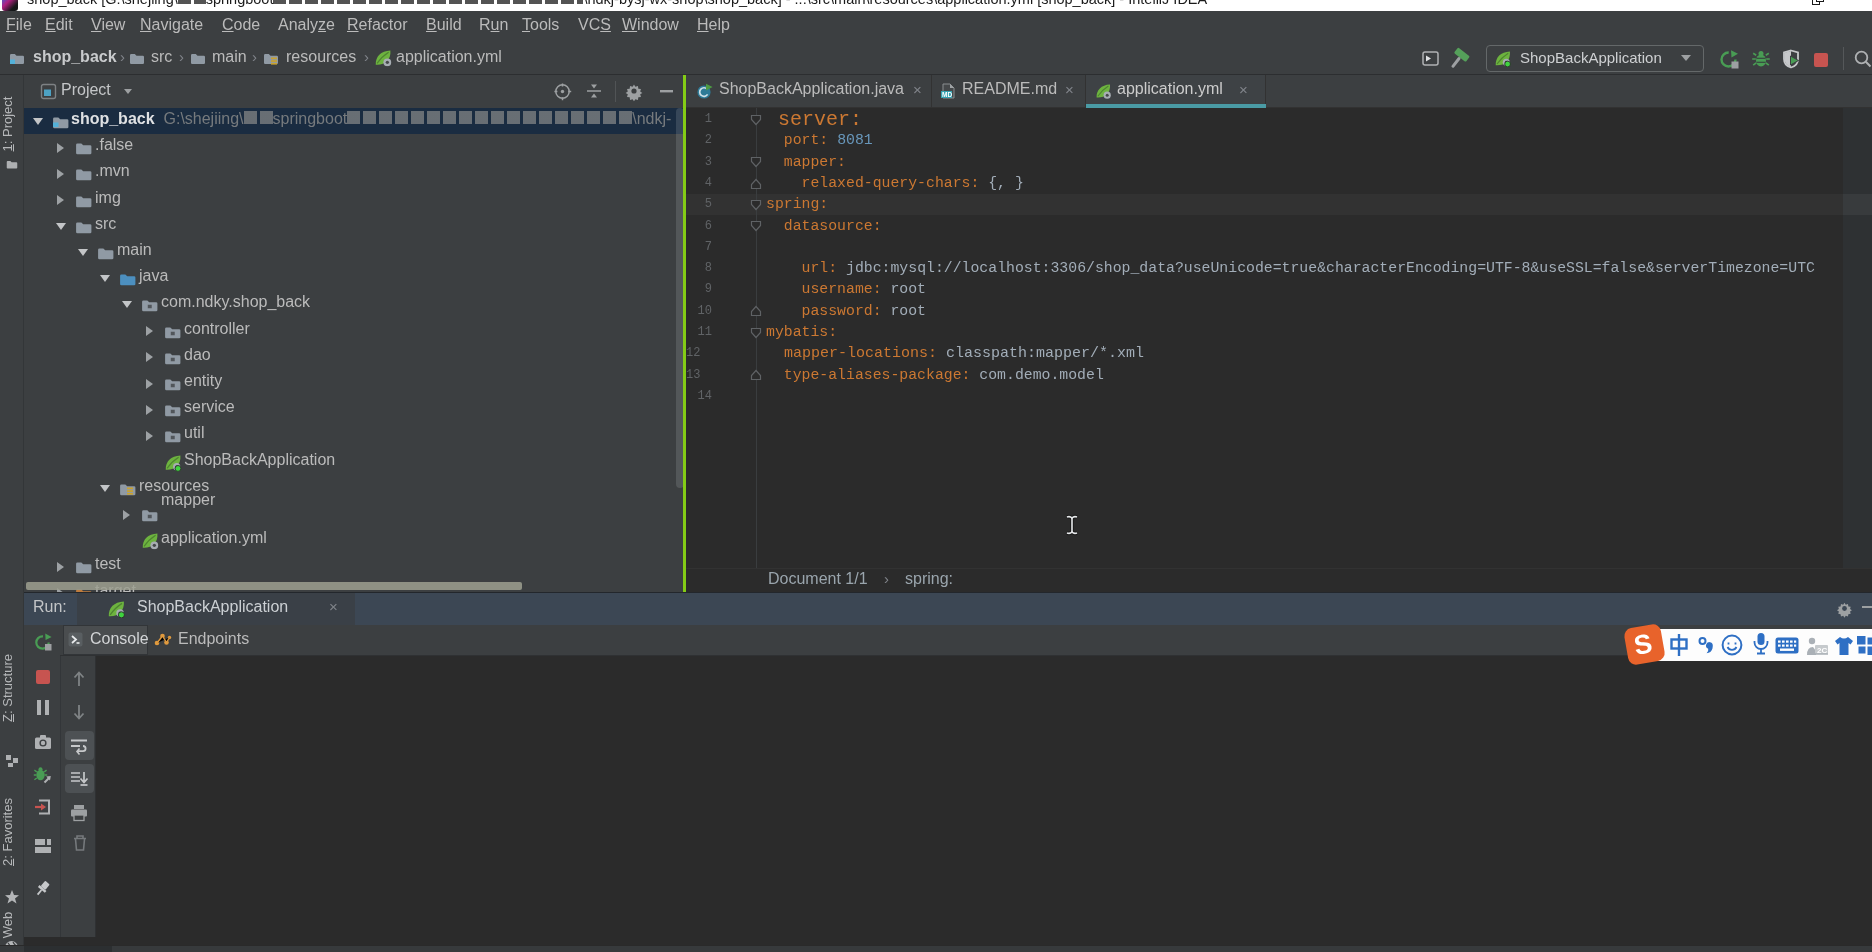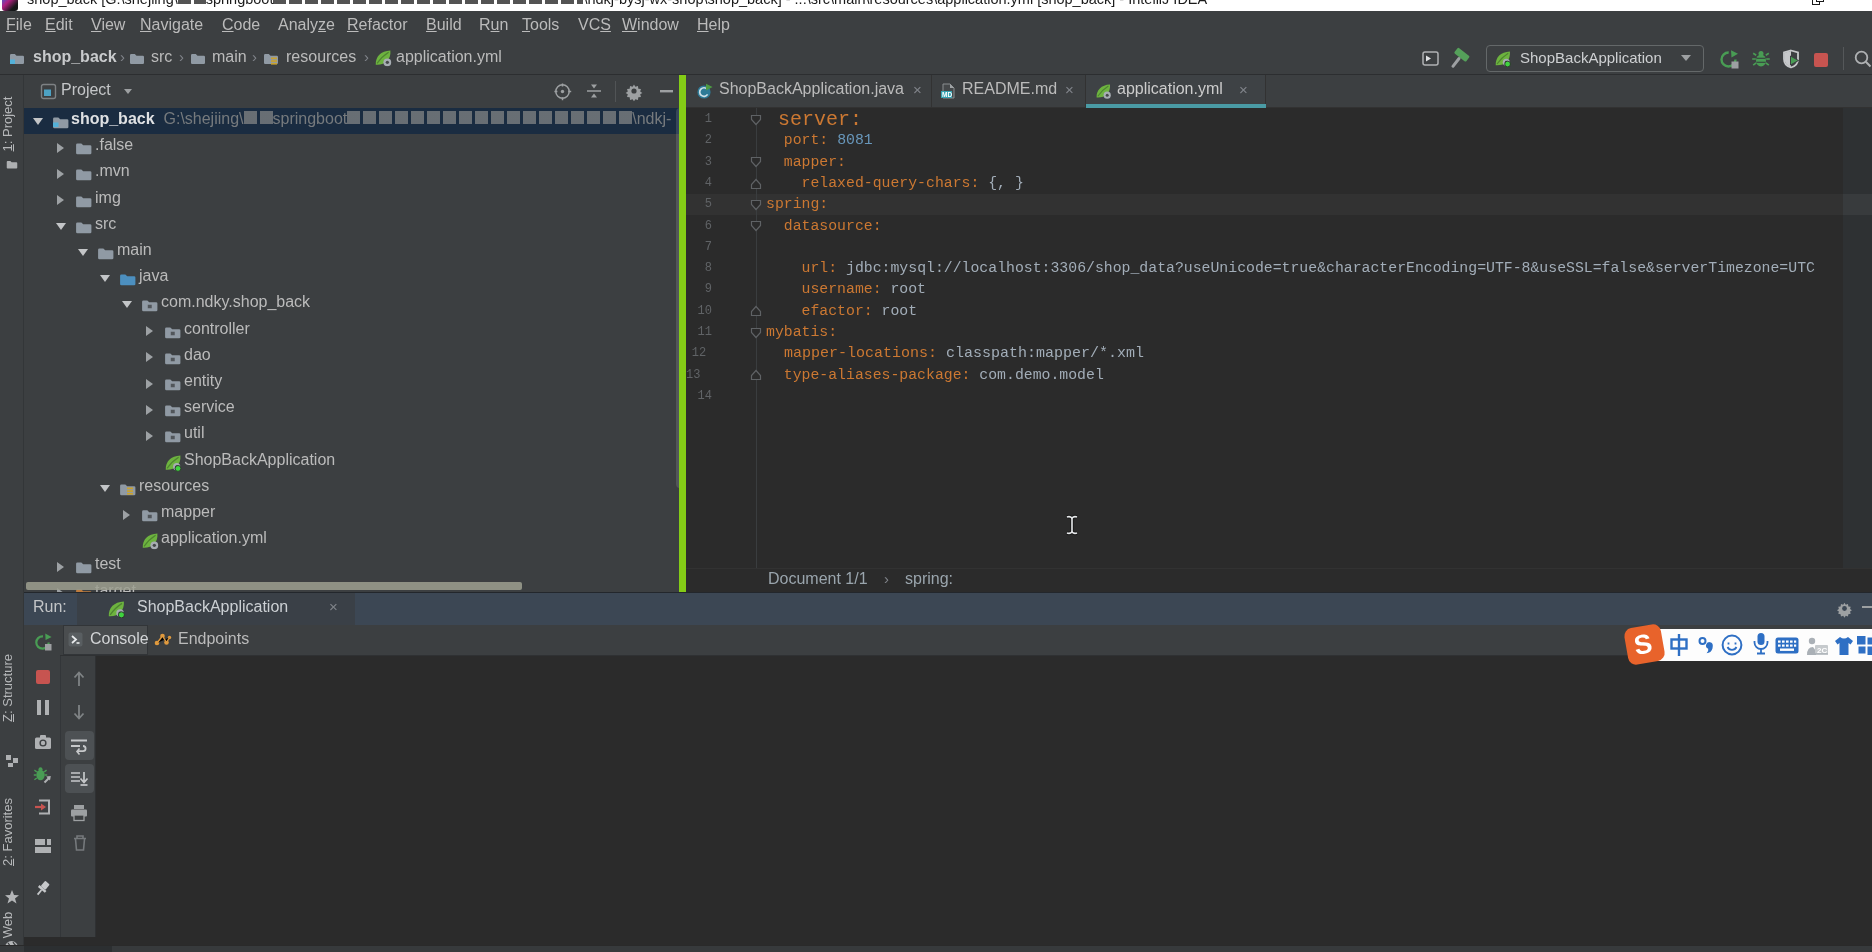--- a/index.html
+++ b/index.html
@@ -147,21 +147,21 @@
 <div class="abs" style="left:-33px;top:820px;width:90px;height:24px;transform:rotate(-90deg);color:#b6b8ba;font-size:13px;text-align:center"><u>2</u>: Favorites</div>
 <svg width="16" height="16" style="left:4px;top:889px">
     <path d="M8 1 L10 6 L15 6.2 L11 9.5 L12.5 14.5 L8 11.5 L3.5 14.5 L5 9.5 L1 6.2 L6 6 Z" fill="#b4b6b8"></path>
   </svg>
 <div class="abs" style="left:-10px;top:913px;width:44px;height:24px;transform:rotate(-90deg);color:#b6b8ba;font-size:13px;text-align:center">Web</div>
 <svg width="15" height="15" style="left:4px;top:940px">
     <circle cx="7.5" cy="7.5" r="6.5" fill="#b4b6b8"></circle>
     <path d="M4 3 q3 3 1 6 q-2 2 1 5 M9 2 q2 4 5 4 M8 14 q1-3 5-4" stroke="#3c3f41" stroke-width="1.2" fill="none"></path>
   </svg>
 
-<div id="proj" class="abs" style="left:24px;top:75px;width:662px;height:517px;background:#3c3f41;border-right:7px solid #84cc16;overflow:hidden">
+<div id="proj" class="abs" style="left:24px;top:75px;width:662px;height:517px;background:#3c3f41;border-right:3px solid #84cc16;overflow:hidden">
 
  <svg width="15" height="15" style="left:17px;top:9px">
       <rect x="0.5" y="0.5" width="14" height="14" rx="2" fill="none" stroke="#7d8184" stroke-width="1.4"></rect>
       <rect x="3" y="5.5" width="7" height="6.5" fill="#4da2c4"></rect>
     </svg>
  <div class="abs t" style="left:37px;top:6px;color:#c4c6c8">Project</div>
  <div class="ad" style="left:100px;top:14px;border-top-width:5px;border-left-width:4px;border-right-width:4px;border-top-color:#9da0a2"></div>
  <svg width="17" height="17" style="left:530px;top:8px">
       <circle cx="8.5" cy="8.5" r="6.7" fill="none" stroke="#9da0a2" stroke-width="1.5"></circle>
       <circle cx="8.5" cy="8.5" r="1.7" fill="#9da0a2"></circle>
@@ -255,21 +255,21 @@
       <use href="#fold"></use>
       <rect x="8" y="7.5" width="6" height="1.7" fill="#c9a22f"></rect>
       <rect x="8" y="10.2" width="6" height="1.7" fill="#c9a22f"></rect>
       <rect x="8" y="12.9" width="6" height="1.7" fill="#c9a22f"></rect>
     </svg>
  <div class="abs t" style="left:115px;top:401.8px">resources</div>
  <div class="ar" style="left:99px;top:434.5px"></div>
  <svg width="17.5" height="17.5" style="left:117px;top:431.0px;color:#909aa4">
       <use href="#pkg"></use>
     </svg>
- <div class="abs t" style="left:137px;top:428.0px">mapper</div>
+ <div class="abs t" style="left:137px;top:416px">mapper</div>
  <svg width="17.5" height="17.5" style="left:117px;top:457.2px">
       <use href="#leafg"></use>
     </svg>
  <div class="abs t" style="left:137px;top:454.2px">application.yml</div>
  <div class="ar" style="left:33px;top:486.9px"></div>
  <svg width="17.5" height="17.5" style="left:51px;top:483.4px;color:#909aa4">
       <use href="#fold"></use>
     </svg>
  <div class="abs t" style="left:71px;top:480.4px">test</div>
  <div class="ar" style="left:33px;top:513.1px"></div>
@@ -322,24 +322,24 @@
  <div class="abs mono" style="left:0;top:119.2px;width:26px;height:21.3px;line-height:21.3px;text-align:right;font-size:12px;color:#606366">5</div>
  <div class="abs mono" style="left:80px;top:119.2px;height:21.3px;line-height:21.3px;font-size:14.82px"><span style="color:#cc7832">spring:</span></div>
  <div class="abs mono" style="left:0;top:140.5px;width:26px;height:21.3px;line-height:21.3px;text-align:right;font-size:12px;color:#606366">6</div>
  <div class="abs mono" style="left:80px;top:140.5px;height:21.3px;line-height:21.3px;font-size:14.82px"><span style="color:#cc7832">  datasource:</span></div>
  <div class="abs mono" style="left:0;top:161.8px;width:26px;height:21.3px;line-height:21.3px;text-align:right;font-size:12px;color:#606366">7</div>
  <div class="abs mono" style="left:0;top:183.1px;width:26px;height:21.3px;line-height:21.3px;text-align:right;font-size:12px;color:#606366">8</div>
  <div class="abs mono" style="left:80px;top:183.1px;height:21.3px;line-height:21.3px;font-size:14.82px"><span style="color:#cc7832">    url:</span><span style="color:#a2adb8"> jdbc:mysql://localhost:3306/shop_data?useUnicode=true&amp;characterEncoding=UTF-8&amp;useSSL=false&amp;serverTimezone=UTC</span></div>
  <div class="abs mono" style="left:0;top:204.4px;width:26px;height:21.3px;line-height:21.3px;text-align:right;font-size:12px;color:#606366">9</div>
  <div class="abs mono" style="left:80px;top:204.4px;height:21.3px;line-height:21.3px;font-size:14.82px"><span style="color:#cc7832">    username:</span><span style="color:#a2adb8"> root</span></div>
  <div class="abs mono" style="left:0;top:225.7px;width:26px;height:21.3px;line-height:21.3px;text-align:right;font-size:12px;color:#606366">10</div>
- <div class="abs mono" style="left:80px;top:225.7px;height:21.3px;line-height:21.3px;font-size:14.82px"><span style="color:#cc7832">    efactor:</span><span style="color:#a2adb8"> root</span></div>
+ <div class="abs mono" style="left:80px;top:225.7px;height:21.3px;line-height:21.3px;font-size:14.82px"><span style="color:#cc7832">    password:</span><span style="color:#a2adb8"> root</span></div>
  <div class="abs mono" style="left:0;top:247.0px;width:26px;height:21.3px;line-height:21.3px;text-align:right;font-size:12px;color:#606366">11</div>
  <div class="abs mono" style="left:80px;top:247.0px;height:21.3px;line-height:21.3px;font-size:14.82px"><span style="color:#cc7832">mybatis:</span></div>
- <div class="abs mono" style="left:0;top:268.3px;width:26px;height:21.3px;line-height:21.3px;text-align:center;font-size:12px;color:#606366">12</div>
+ <div class="abs mono" style="left:0;top:268.3px;width:26px;height:21.3px;line-height:21.3px;text-align:left;font-size:12px;color:#606366">12</div>
  <div class="abs mono" style="left:80px;top:268.3px;height:21.3px;line-height:21.3px;font-size:15px"><span style="color:#cc7832">  mapper-locations:</span><span style="color:#a2adb8"> classpath:mapper/*.xml</span></div>
  <div class="abs mono" style="left:0;top:289.6px;width:26px;height:21.3px;line-height:21.3px;font-size:12px;color:#606366">13</div>
  <div class="abs mono" style="left:80px;top:289.6px;height:21.3px;line-height:21.3px;font-size:14.82px"><span style="color:#cc7832">  type-aliases-package:</span><span style="color:#a2adb8"> com.demo.model</span></div>
  <div class="abs mono" style="left:0;top:310.9px;width:26px;height:21.3px;line-height:21.3px;text-align:right;font-size:12px;color:#606366">14</div>
  <svg width="12" height="12" style="left:64px;top:38.6px">
       <path d="M1.5 1.5 h9 v4 l-4.5 5 l-4.5-5 z" fill="#2b2b2b" stroke="#5f6265" stroke-width="1.2"></path>
     </svg>
  <svg width="12" height="12" style="left:64px;top:81.2px">
       <path d="M1.5 1.5 h9 v4 l-4.5 5 l-4.5-5 z" fill="#2b2b2b" stroke="#5f6265" stroke-width="1.2"></path>
     </svg>

